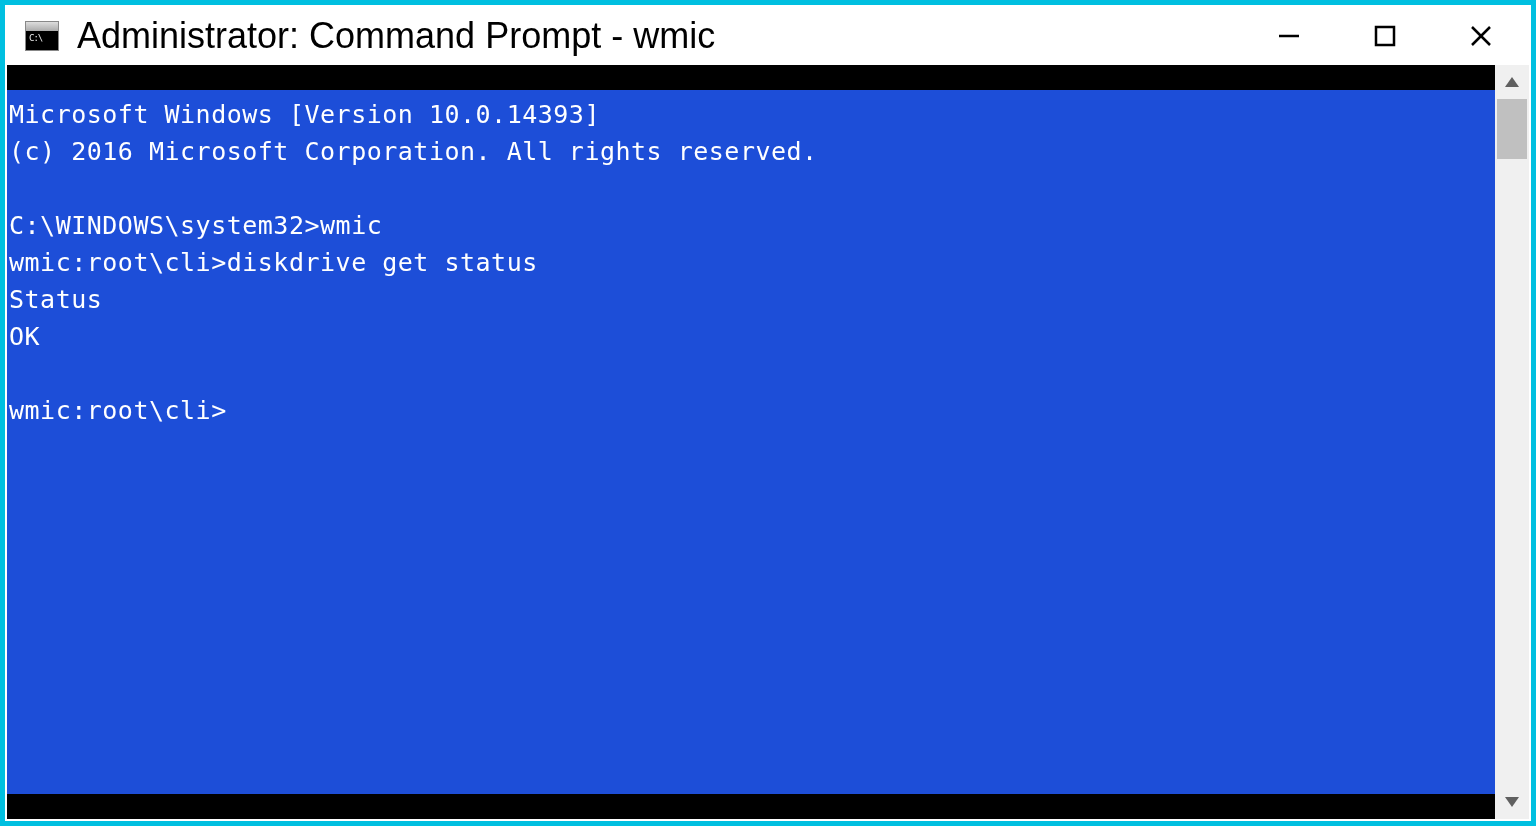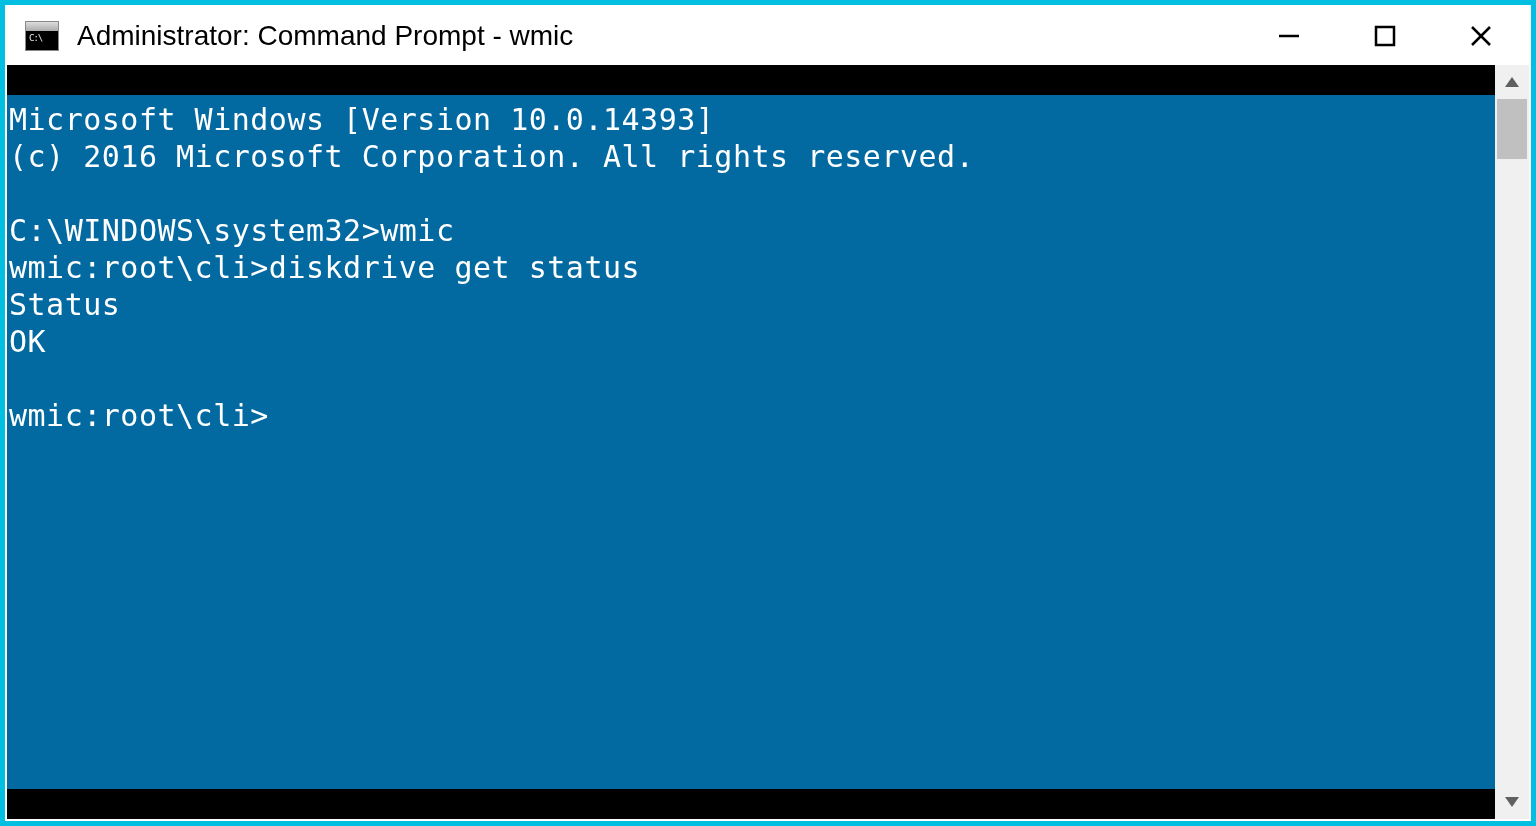--- a/index.html
+++ b/index.html
@@ -70,21 +70,21 @@
   .app-icon .t {
     position: absolute;
     left: 3px;
     top: 12px;
     color: #eee;
     font: 9px/9px monospace;
     letter-spacing: -1px;
   }
 
   .title-text {
-    font-size: 28px;
+    font-size: 36px;
     color: #000000;
     white-space: nowrap;
     overflow: hidden;
     text-overflow: ellipsis;
   }
 
   .win-controls {
     display: flex;
     height: 100%;
     flex: 0 0 auto;
@@ -101,24 +101,24 @@
 
   
   .client {
     flex: 1 1 auto;
     display: flex;
     min-height: 0;
   }
 
   .terminal {
     flex: 1 1 auto;
-    background: #0369a1;
+    background: #1d4ed8;
     color: #ffffff;
     font-family: Consolas, "Lucida Console", monospace;
-    font-size: 30px;
+    font-size: 25px;
     line-height: 37px;
     padding: 6px 0 0 2px;
     white-space: pre;
     overflow: hidden;
     letter-spacing: 0.5px;
   }
 
   
   .vscroll {
     width: 34px;

